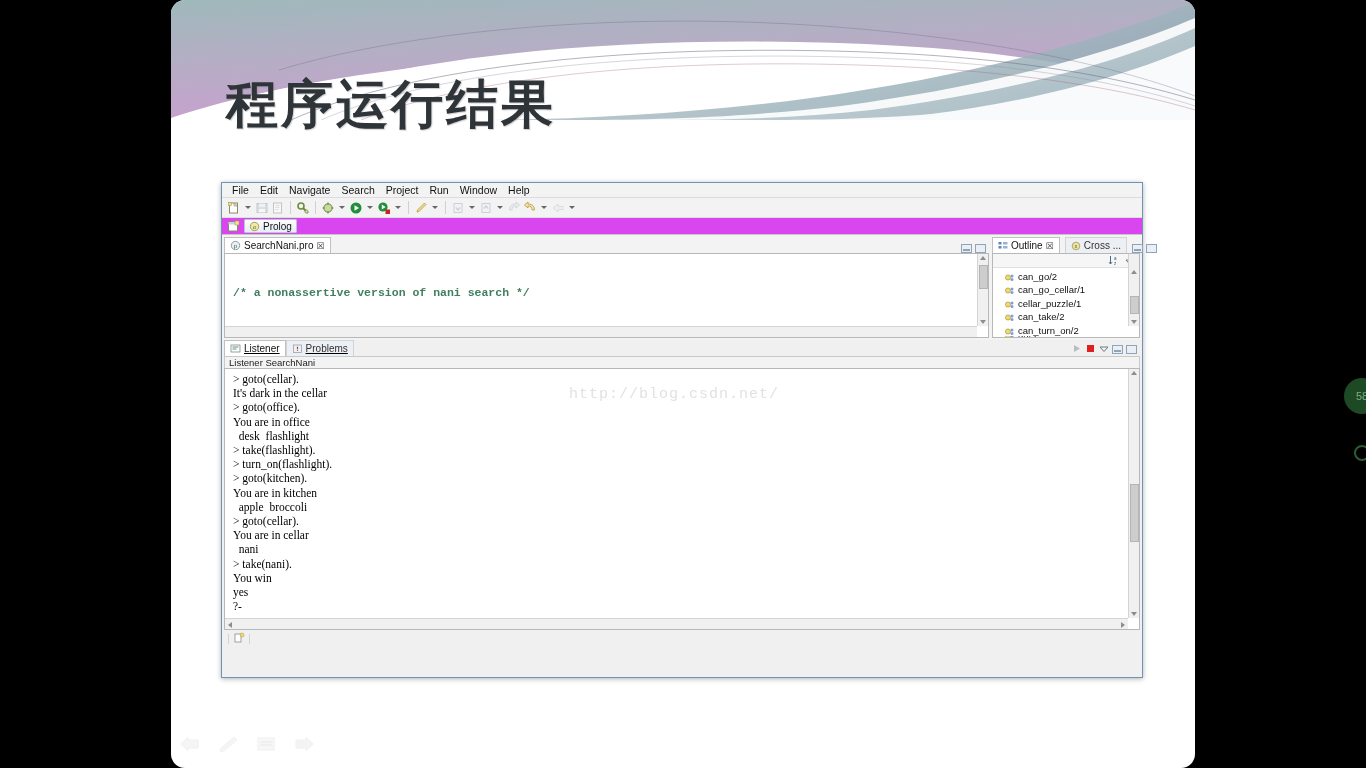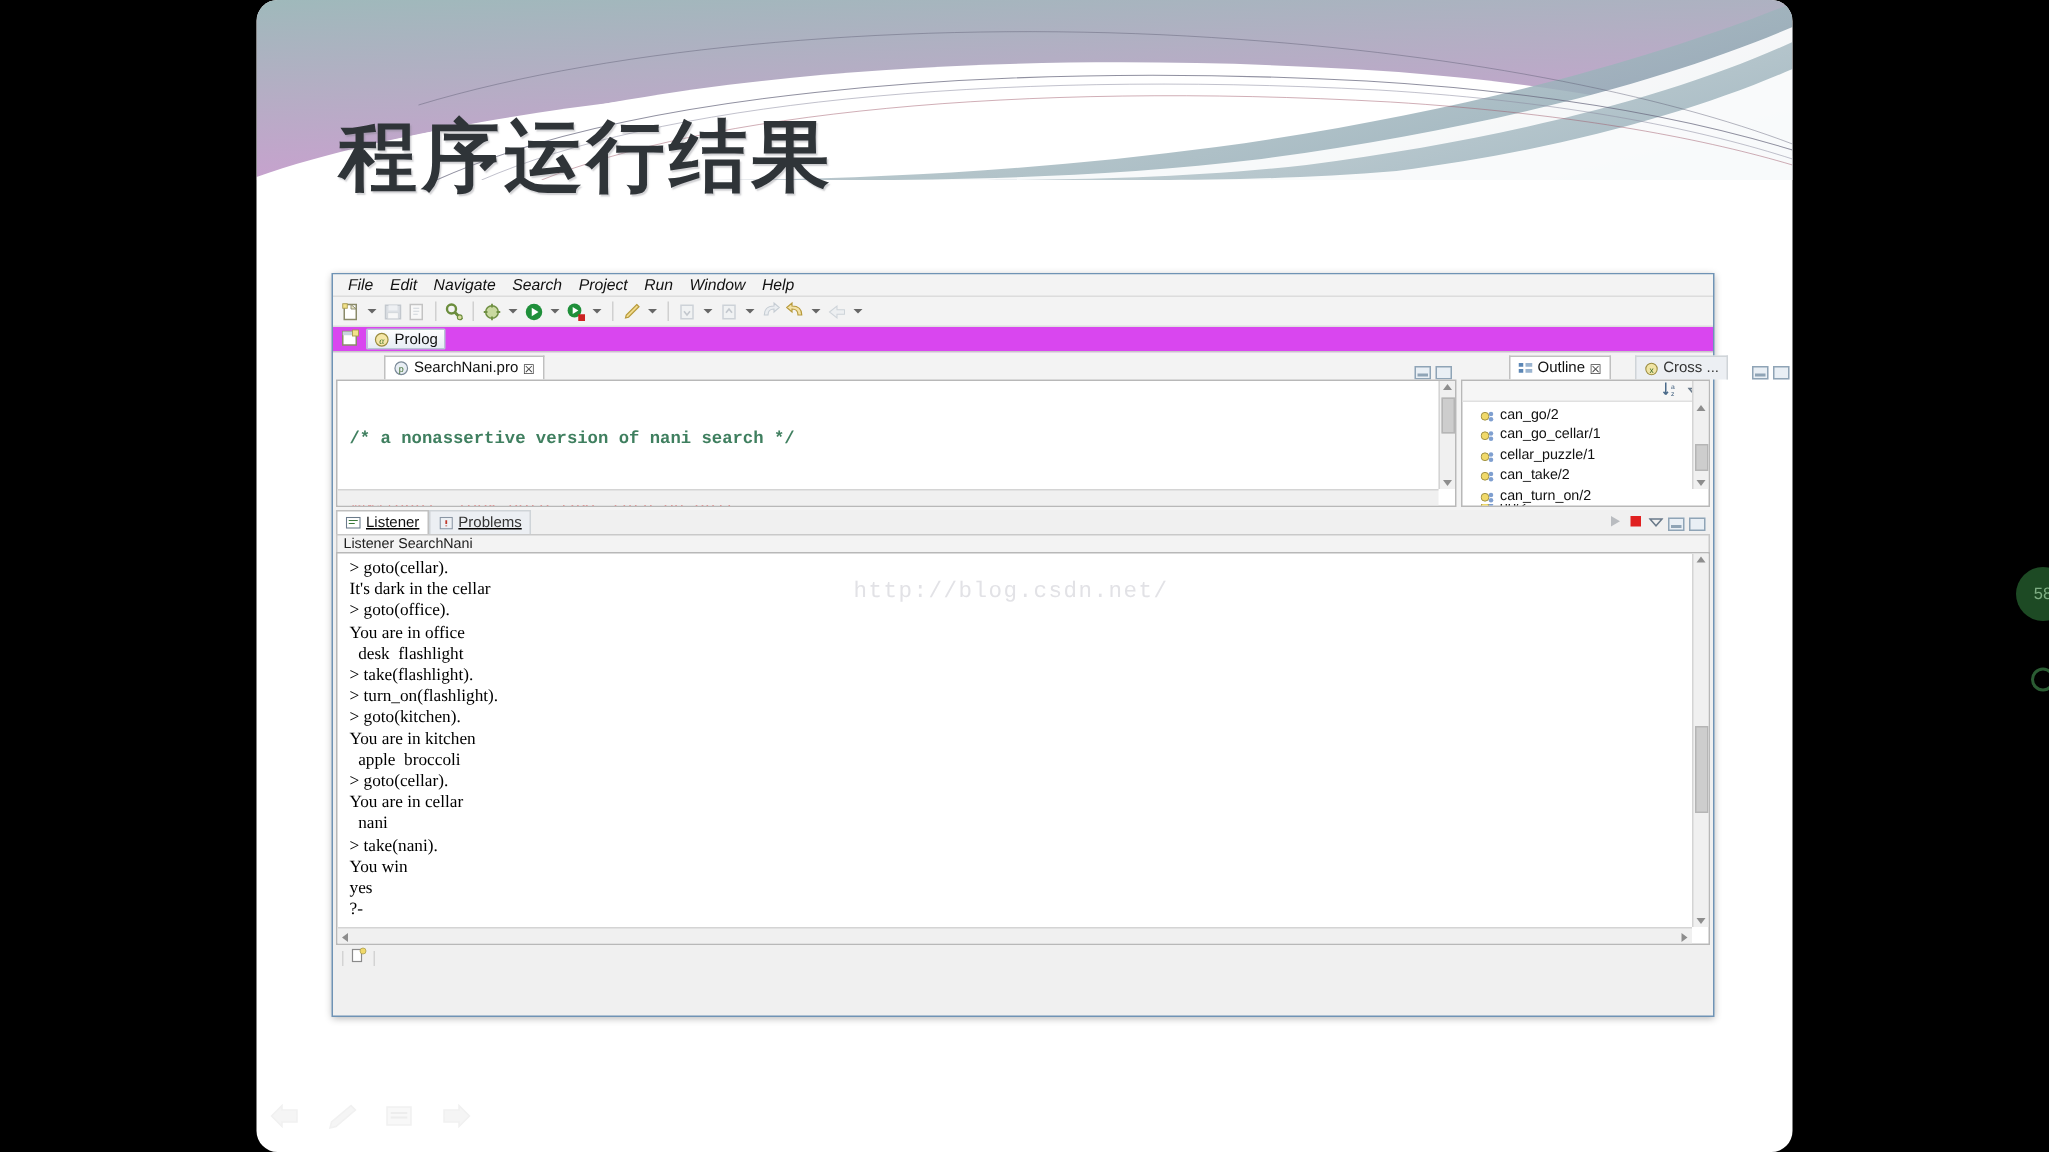--- a/index.html
+++ b/index.html
@@ -64,42 +64,42 @@
   .wbtns { position:absolute; right:2px; top:1px; display:flex; gap:2px; }
   .wbtn { width:23px;height:15px;border:1px solid #7fa3c4;border-radius:2px;
           background:linear-gradient(180deg,#f4f9fd,#ccdff0); position:relative; }
   .wbtn.close { width:29px; border-color:#a14a3d;
           background:linear-gradient(180deg,#e89b8c,#c74d37); }
   .wbtn i{position:absolute;left:50%;top:50%;transform:translate(-50%,-50%);
           font-style:normal;font-size:8px;color:#1c3d5c;line-height:1;}
   .wbtn.close i{color:#fff;font-size:9px;font-weight:bold;}
 
   .menubar { height:15px; background:#f3f3f3; border-bottom:1px solid #dcdcdc;
-             display:flex; align-items:center; padding-left:5px; gap:1px;font-style:italic; }
+             display:flex; align-items:center; padding-left:5px; gap:1px; }
   .menubar span { font-size:10.5px; color:#111; padding:0 5px; line-height:15px; }
 
   .toolbar { height:20px; background:#f3f3f3; border-bottom:1px solid #dedede;
              display:flex; align-items:center; padding-left:5px; gap:2px; }
   .tsep { width:1px;height:13px;background:#d0d0d0;margin:0 3px; }
   .ti { width:14px;height:14px;position:relative;display:inline-block; }
   .caret { width:0;height:0;border-left:3px solid transparent;border-right:3px solid transparent;
            border-top:3px solid #666; margin:0 2px; }
 
   .persp { height:17px; background:#d946ef; border-bottom:1px solid #c7c7c7;
            display:flex; align-items:center; padding-left:5px; gap:3px; }
   .persp-btn { display:flex;align-items:center;gap:3px; font-size:10px; color:#111;
                border:1px solid #b7c6d4; background:linear-gradient(180deg,#fdfdfe,#e6edf4);
                padding:0 4px; height:14px; border-radius:1px; }
 
   
   .midrow { display:flex; height:105px; background:#f3f3f3; padding:2px; gap:3px; }
   .editor-pane { flex:1; display:flex; flex-direction:column; min-width:0; }
-  .outline-pane { width:166px; display:flex; flex-direction:column; }
-
-  .tabrow { height:16px; display:flex; align-items:flex-end; gap:16px; position:relative;margin-left:32px; }
+  .outline-pane { width:148px; display:flex; flex-direction:column; }
+
+  .tabrow { height:16px; display:flex; align-items:flex-end; gap:5px; position:relative; }
   .tab { display:flex;align-items:center;gap:3px; height:16px; padding:0 5px;
          font-size:10px; color:#111; background:#fff;
          border:1px solid #c0c0c0; border-bottom:none; white-space:nowrap; }
   .tab.inactive { background:#eceff3; color:#333; border-color:#cfd4d8; }
   .tab .x { font-size:9px; color:#444; }
   .paneicons { margin-left:auto; display:flex; gap:3px; padding-right:3px; align-items:center;}
   .pmini{width:11px;height:9px;border:1px solid #8fa4b6;background:#e9eff5;position:relative;}
   .pmini::after{content:"";position:absolute;left:1px;bottom:1px;width:7px;height:2px;background:#8fa4b6;}
   .pmax{width:11px;height:9px;border:1px solid #8fa4b6;background:#e9eff5;}
 

